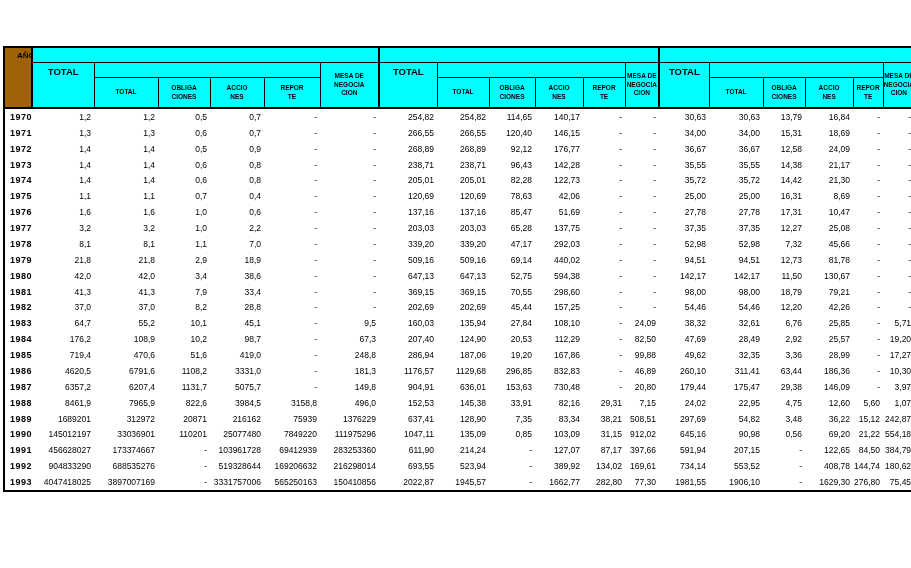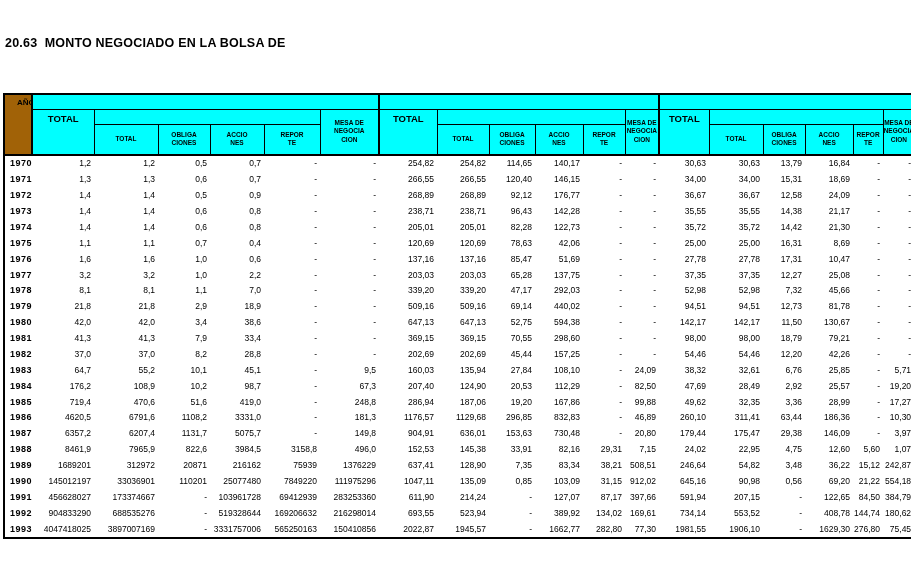--- a/index.html
+++ b/index.html
@@ -31,21 +31,20 @@
     padding:0 3px 0 0;white-space:nowrap;overflow:hidden;
   }
   tbody tr:first-child td{border-top:2px solid #000;}
   td.year{font-weight:bold;text-align:right;padding:0 0 0 5px;font-size:9px;letter-spacing:0.5px;}
 </style>
 </head>
 <body>
 
 <div class="page">
   <div class="title">
-    <div>20.63  MONTO NEGOCIADO EN LA BOLSA DE</div>
   </div>
 
   <table>
       <colgroup>
         <col style="width: 28px;">
         <col style="width: 62px;">
         <col style="width: 64px;">
         <col style="width: 52px;">
         <col style="width: 54px;">
         <col style="width: 56px;">
@@ -503,21 +502,21 @@
           <td>20871</td>
           <td>216162</td>
           <td>75939</td>
           <td>1376229</td>
           <td>637,41</td>
           <td>128,90</td>
           <td>7,35</td>
           <td>83,34</td>
           <td>38,21</td>
           <td>508,51</td>
-          <td>246,64</td>
+          <td>297,69</td>
           <td>54,82</td>
           <td>3,48</td>
           <td>36,22</td>
           <td>15,12</td>
           <td>242,87</td>
         </tr>
         <tr>
           <td class="year">1990</td>
           <td>145012197</td>
           <td>33036901</td>

